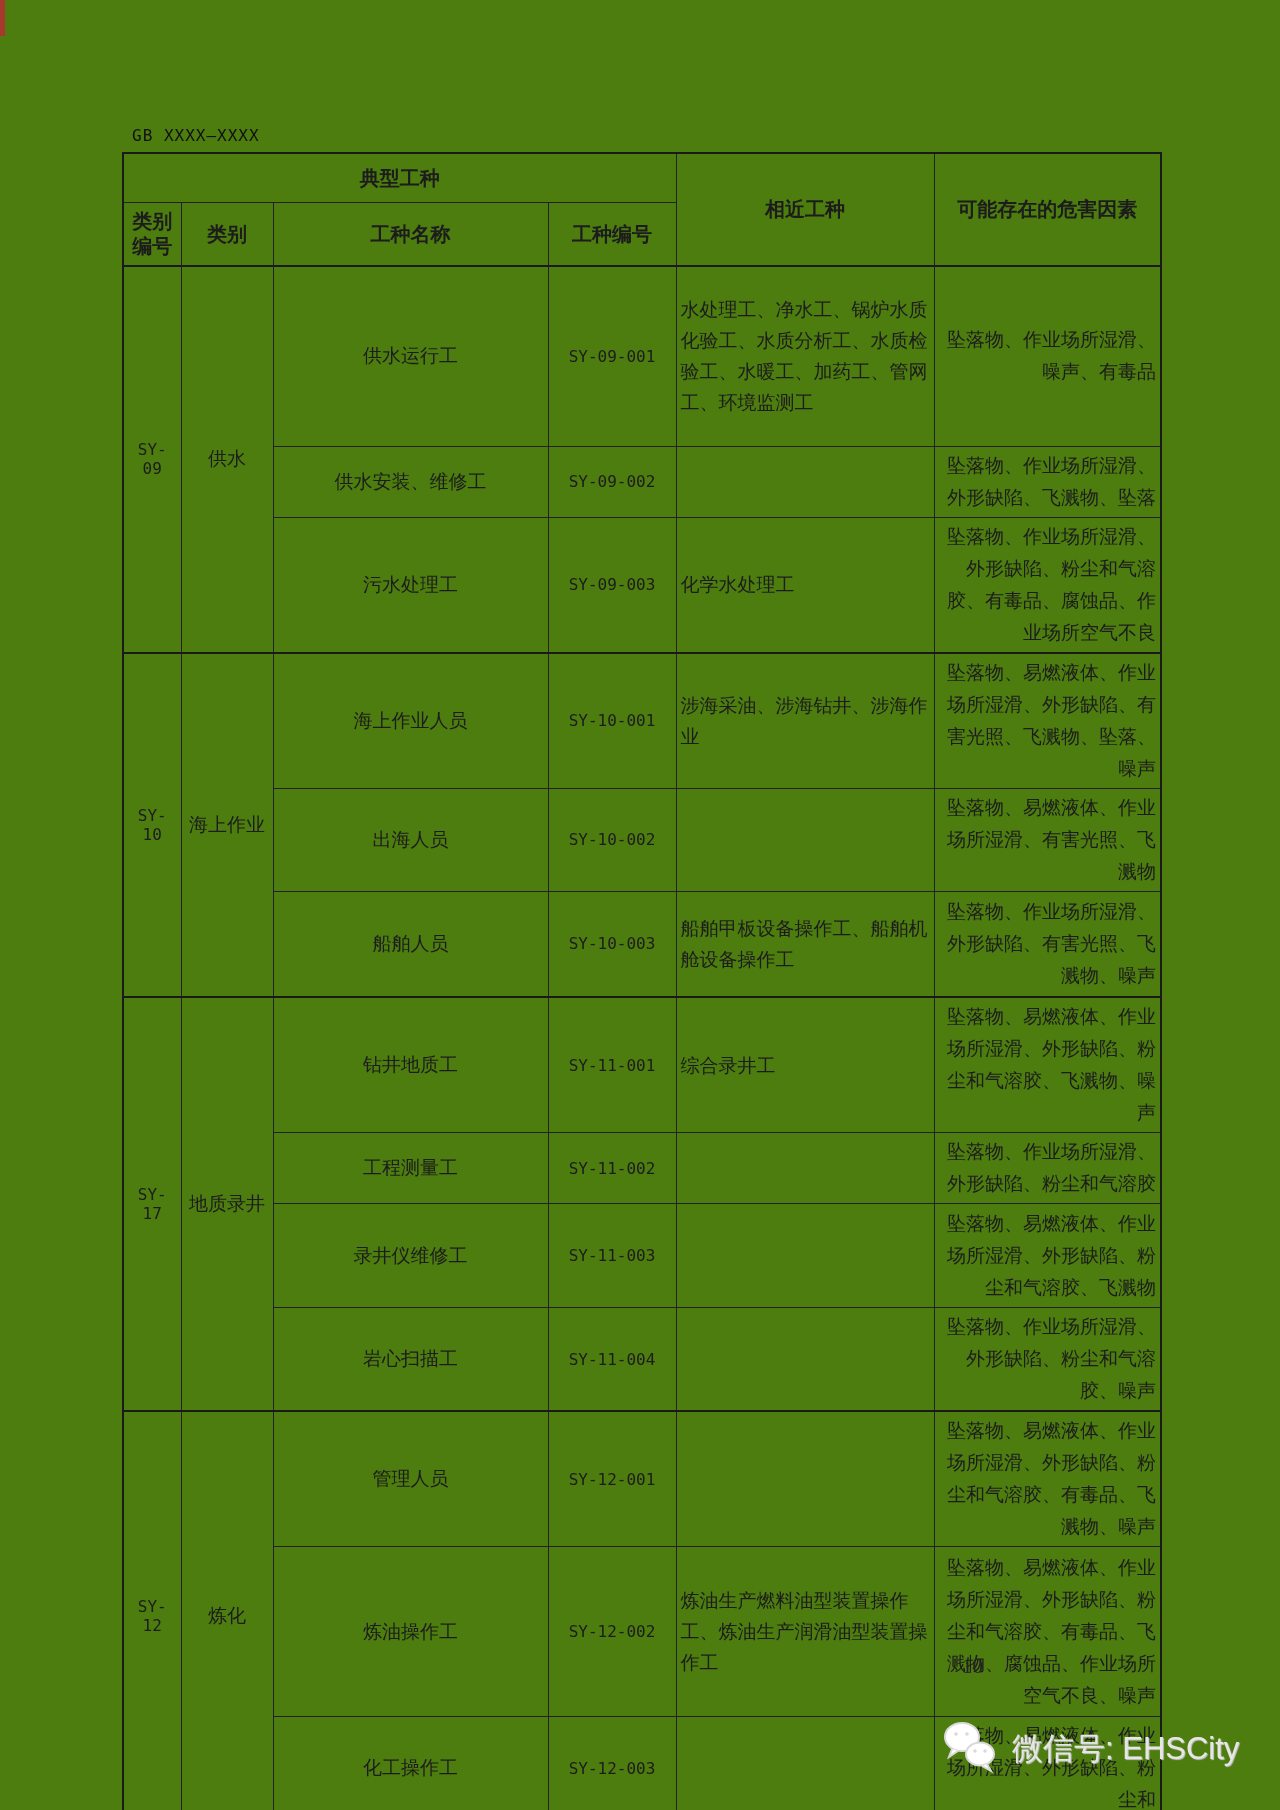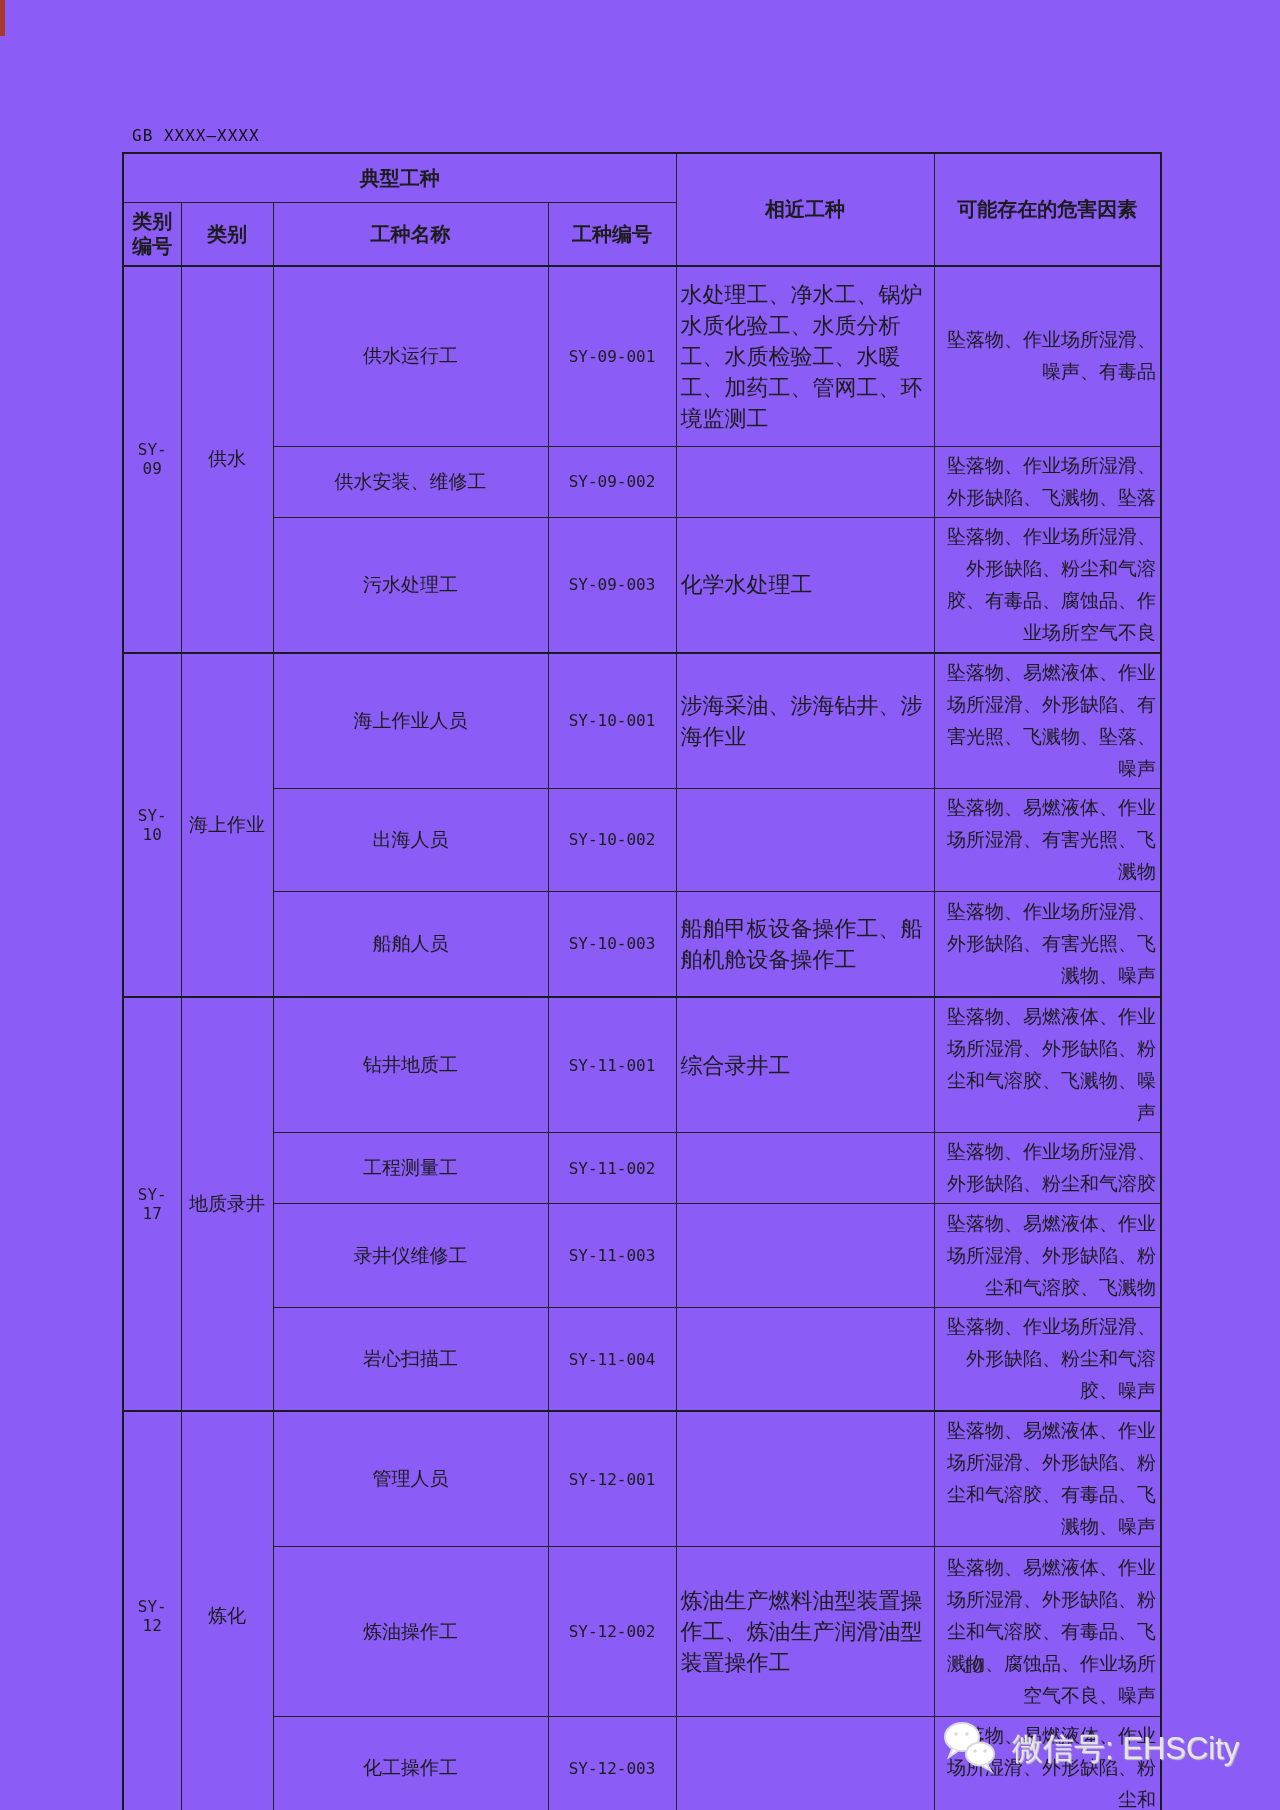--- a/index.html
+++ b/index.html
@@ -1,19 +1,19 @@
 <!DOCTYPE html>
 <html><head>
 <meta charset="utf-8">
 <style>
   html,body{margin:0;padding:0;background:#ffffff;}
   .page{
     position:relative;
     width:1280px;height:1810px;
-    background:#8b5cf6;
+    background:#4d7c0f;
     font-family:"Liberation Serif", serif;
     color:#1c1c1c;
     overflow:hidden;
   }
   .edge-mark{
     position:absolute;left:0;top:0;width:5px;height:36px;
     background:#a8372e;
   }
   .doc-code{
     position:absolute;left:132px;top:126px;
@@ -40,21 +40,21 @@
   td.cell-code, td.cell-jobcode{
     text-align:center;
     font-family:"DejaVu Sans Mono", monospace;
     font-size:16px;
   }
   td.cell-cat, td.cell-name{
     text-align:center;
     font-size:19px;
   }
   td.cell-similar{
-    text-align:left;font-size:22px;line-height:31px;
+    text-align:left;font-size:19px;line-height:31px;
     word-break:break-all;padding:3px 4px;
   }
   td.cell-hazard{
     text-align:right;font-size:19px;line-height:32px;
     word-break:break-all;padding:3px 4px;
   }
   tr.section-start td{border-top:2.5px solid #1a1a1a;}
   
   tr.h180{height:180px;} tr.h62{height:62px;} tr.h134{height:134px;}
   tr.h104{height:104px;} tr.h72{height:72px;}  tr.h106{height:106px;}

